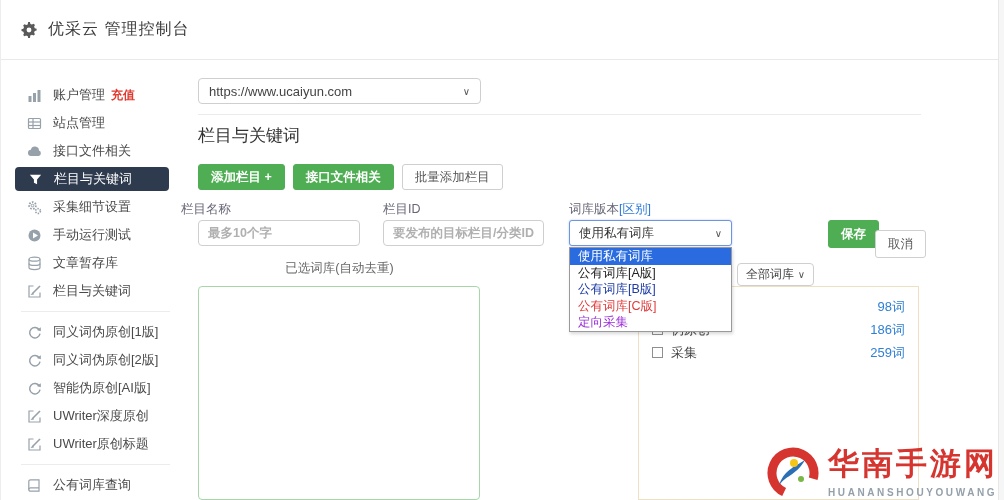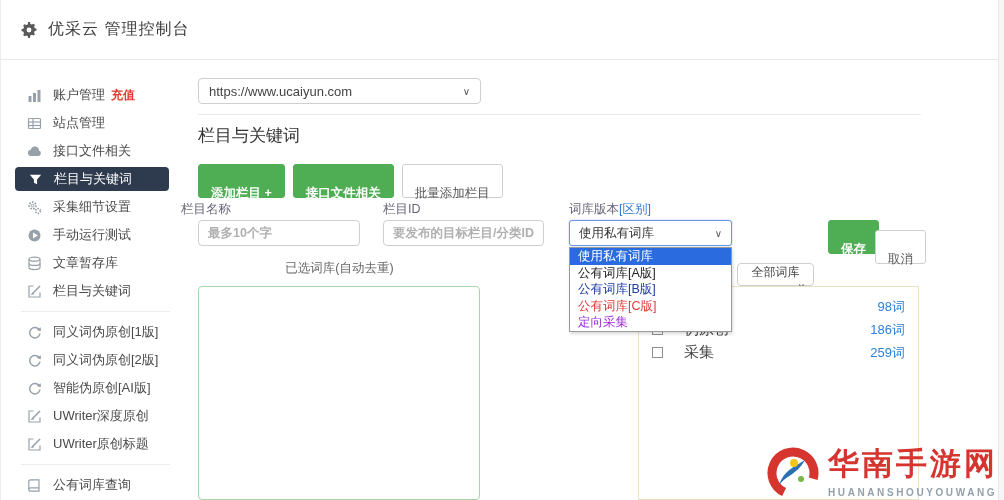--- a/index.html
+++ b/index.html
@@ -26,21 +26,21 @@
 
   
   .site-select { position:absolute; left:197px; top:78px; width:283px; height:26px;
     border:1px solid #cfcfcf; border-radius:4px; background:#fff; display:flex; align-items:center;
     padding:0 10px; font-size:13px; color:#444; cursor:pointer; }
   .site-select .chev, .filter-select .chev, .lex-select .chev { margin-left:auto; font-size:10px; color:#555; }
   .main-divider { position:absolute; left:197px; top:114px; width:723px; height:1px; background:#ebebeb; }
   .page-title { position:absolute; left:197px; top:124px; font-size:17px; color:#333; font-weight:500; }
 
   .toolbar { position:absolute; left:197px; top:164px; display:flex; gap:8px; }
-  .btn { height:26px; line-height:24px; padding:16px 12px; font-size:12.5px; border-radius:3px; cursor:pointer; border:1px solid transparent; }
+  .btn { height:26px; line-height:24px; padding:0 12px; font-size:12.5px; border-radius:3px; cursor:pointer; border:1px solid transparent; }
   .btn.green { background:#4fae54; border-color:#4fae54; color:#fff; font-weight:bold; }
   .btn.plain { background:#fff; border-color:#cfcfcf; color:#555; }
 
   .f-label { position:absolute; top:201px; font-size:12.5px; color:#667; }
   .f-label .lnk { color:#2f7ad9; cursor:pointer;text-align:center; }
   .f-input { position:absolute; top:220px; height:26px; border:1px solid #cfcfcf; border-radius:4px;
     padding:0 9px; font-size:12.5px; color:#444; font-family:inherit; outline:none;font-weight:bold; }
   .f-input::placeholder { color:#b0b0b0; }
   .lex-select { position:absolute; left:568px; top:220px; width:163px; height:26px;
     border:1px solid #6d95e0; box-shadow:0 0 2px rgba(80,120,220,.45); border-radius:3px;
@@ -54,25 +54,25 @@
   .dd-opt { height:16.5px; line-height:16.5px; font-size:12.5px; padding-left:8px; cursor:pointer; white-space:nowrap; }
   .dd-opt.selected { background:#2a6ce0; color:#fff !important; }
 
   .selected-label { position:absolute; left:197px; top:260px; width:283px; text-align:center;
     font-size:12.5px; color:#666; }
   .green-box { position:absolute; left:197px; top:286px; width:282px; height:214px;
     border:1px solid #a6d7a8; border-radius:4px; background:#fff; }
 
   .filter-select { position:absolute; left:736px; top:263px; width:77px; height:23px;
     border:1px solid #cfcfcf; border-radius:4px; display:flex; align-items:center; padding:0 8px;
-    font-size:12px; color:#444; background:#fff; cursor:pointer;flex-direction:column; }
+    font-size:12px; color:#444; background:#fff; cursor:pointer; }
   .panel { position:absolute; left:637px; top:286px; width:281px; height:214px;
     border:1px solid #eee0c3; background:#fff; padding-top:8px; }
   .p-row { height:23px; display:flex; align-items:center; padding:0 13px; }
-  .p-left { display:flex; align-items:center; gap:21px; font-size:15px; color:#444; }
+  .p-left { display:flex; align-items:center; gap:8px; font-size:13px; color:#444; }
   .cbx { width:11px; height:11px; border:1px solid #8f8f8f; background:#fff; display:inline-block; cursor:pointer; }
   .p-count { margin-left:auto; font-size:13px; color:#2e7fd6; }
 
   .scroll-strip { position:absolute; right:0; top:0; width:6px; height:500px;
     background:#f6f6f6; border-left:1px solid #e7e7e7; }
 
   .watermark { position:absolute; right:6px; bottom:0; display:flex; align-items:center; gap:8px; z-index:60; }
   .wm-text { display:flex; flex-direction:column; align-items:flex-start; }
   .wm-title { font-size:31px; font-weight:900; color:#d5342f; letter-spacing:3px; line-height:1.05;
     font-family:"Liberation Sans","DejaVu Sans",sans-serif; }

